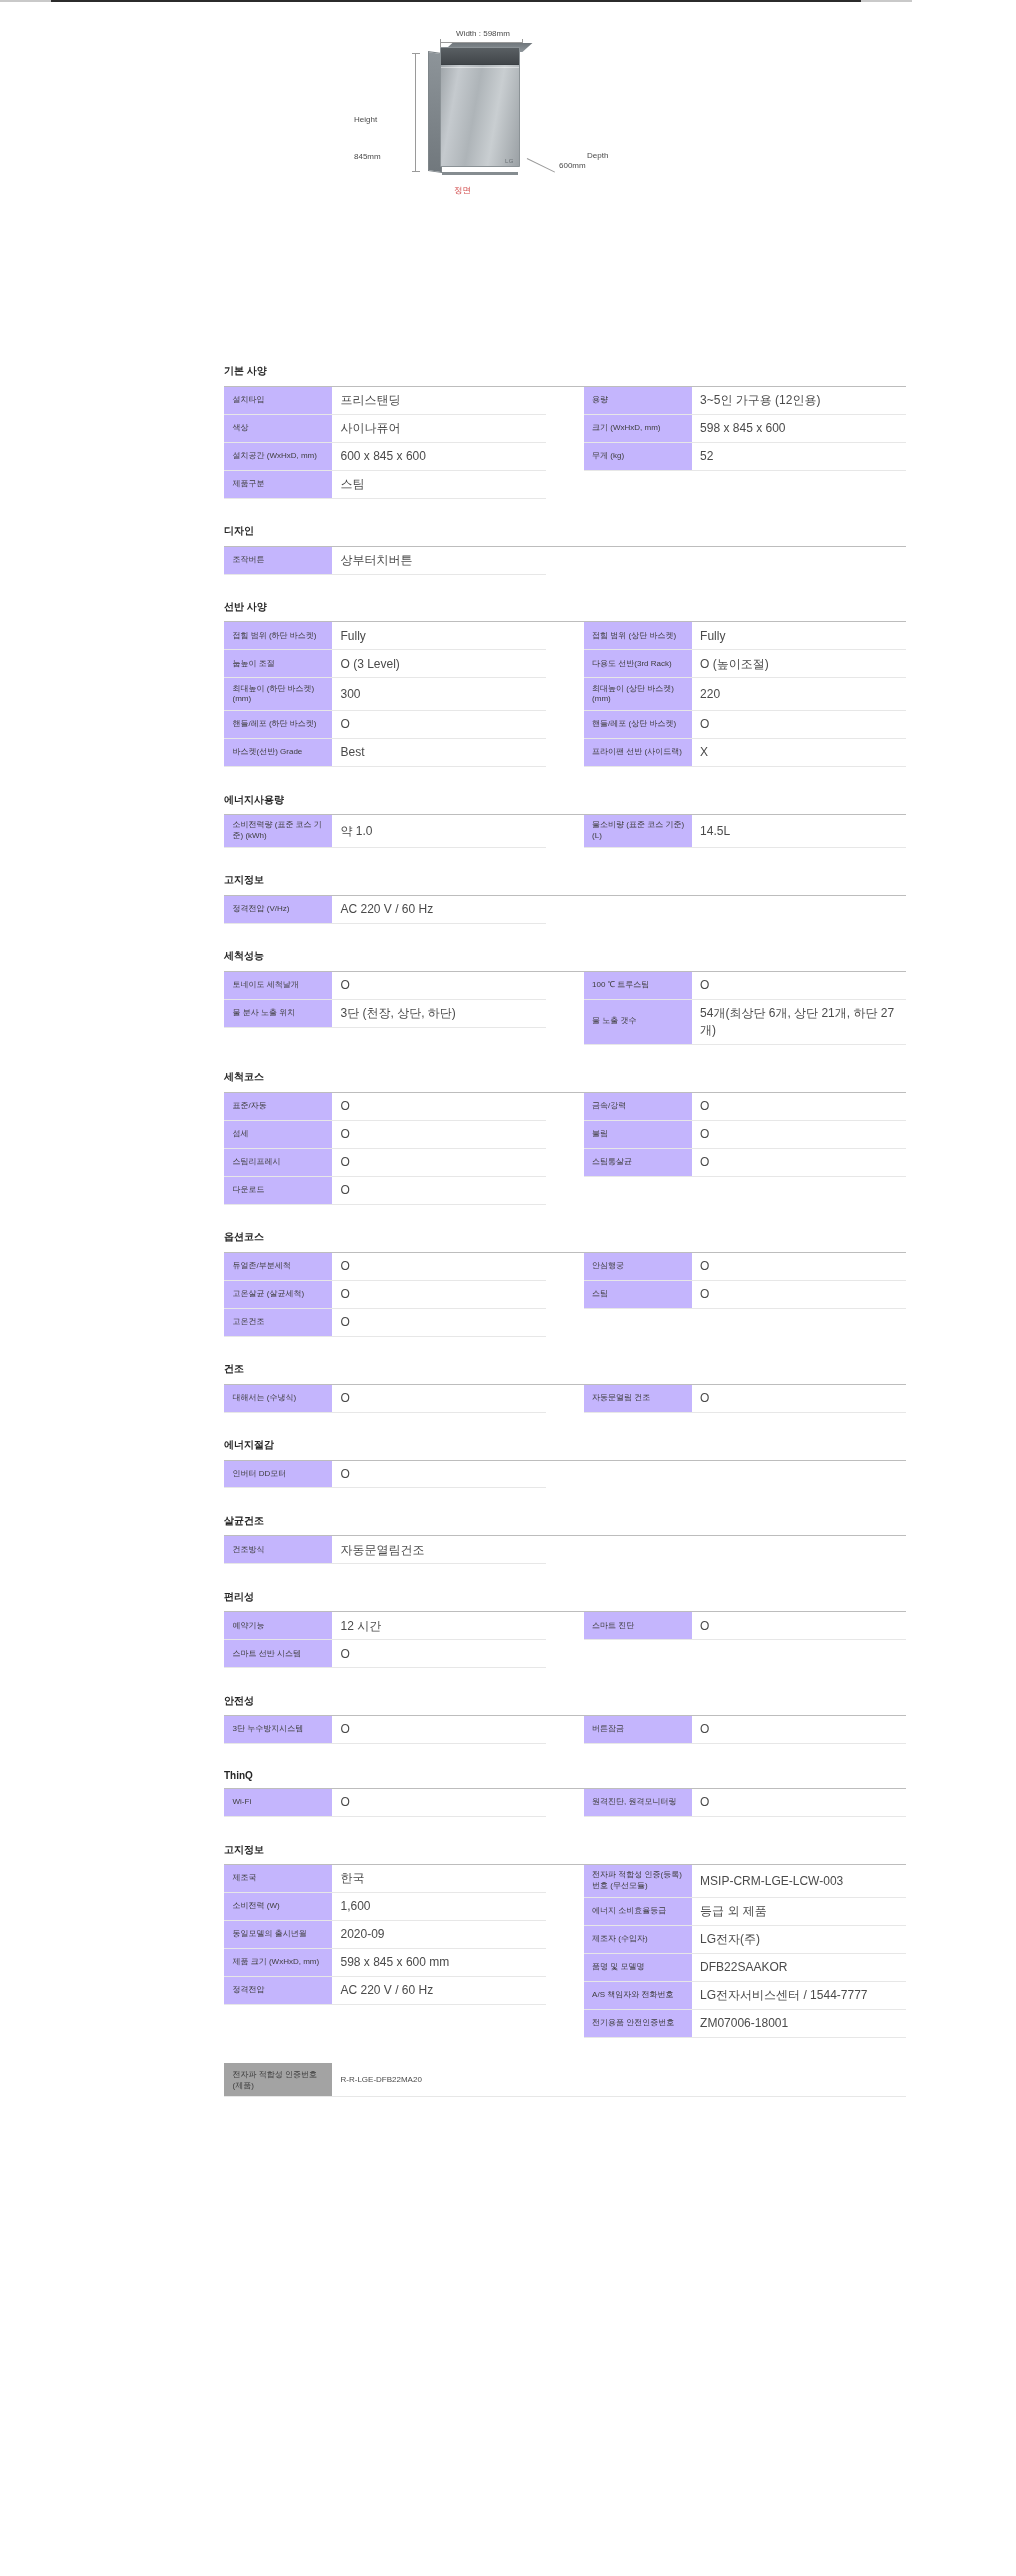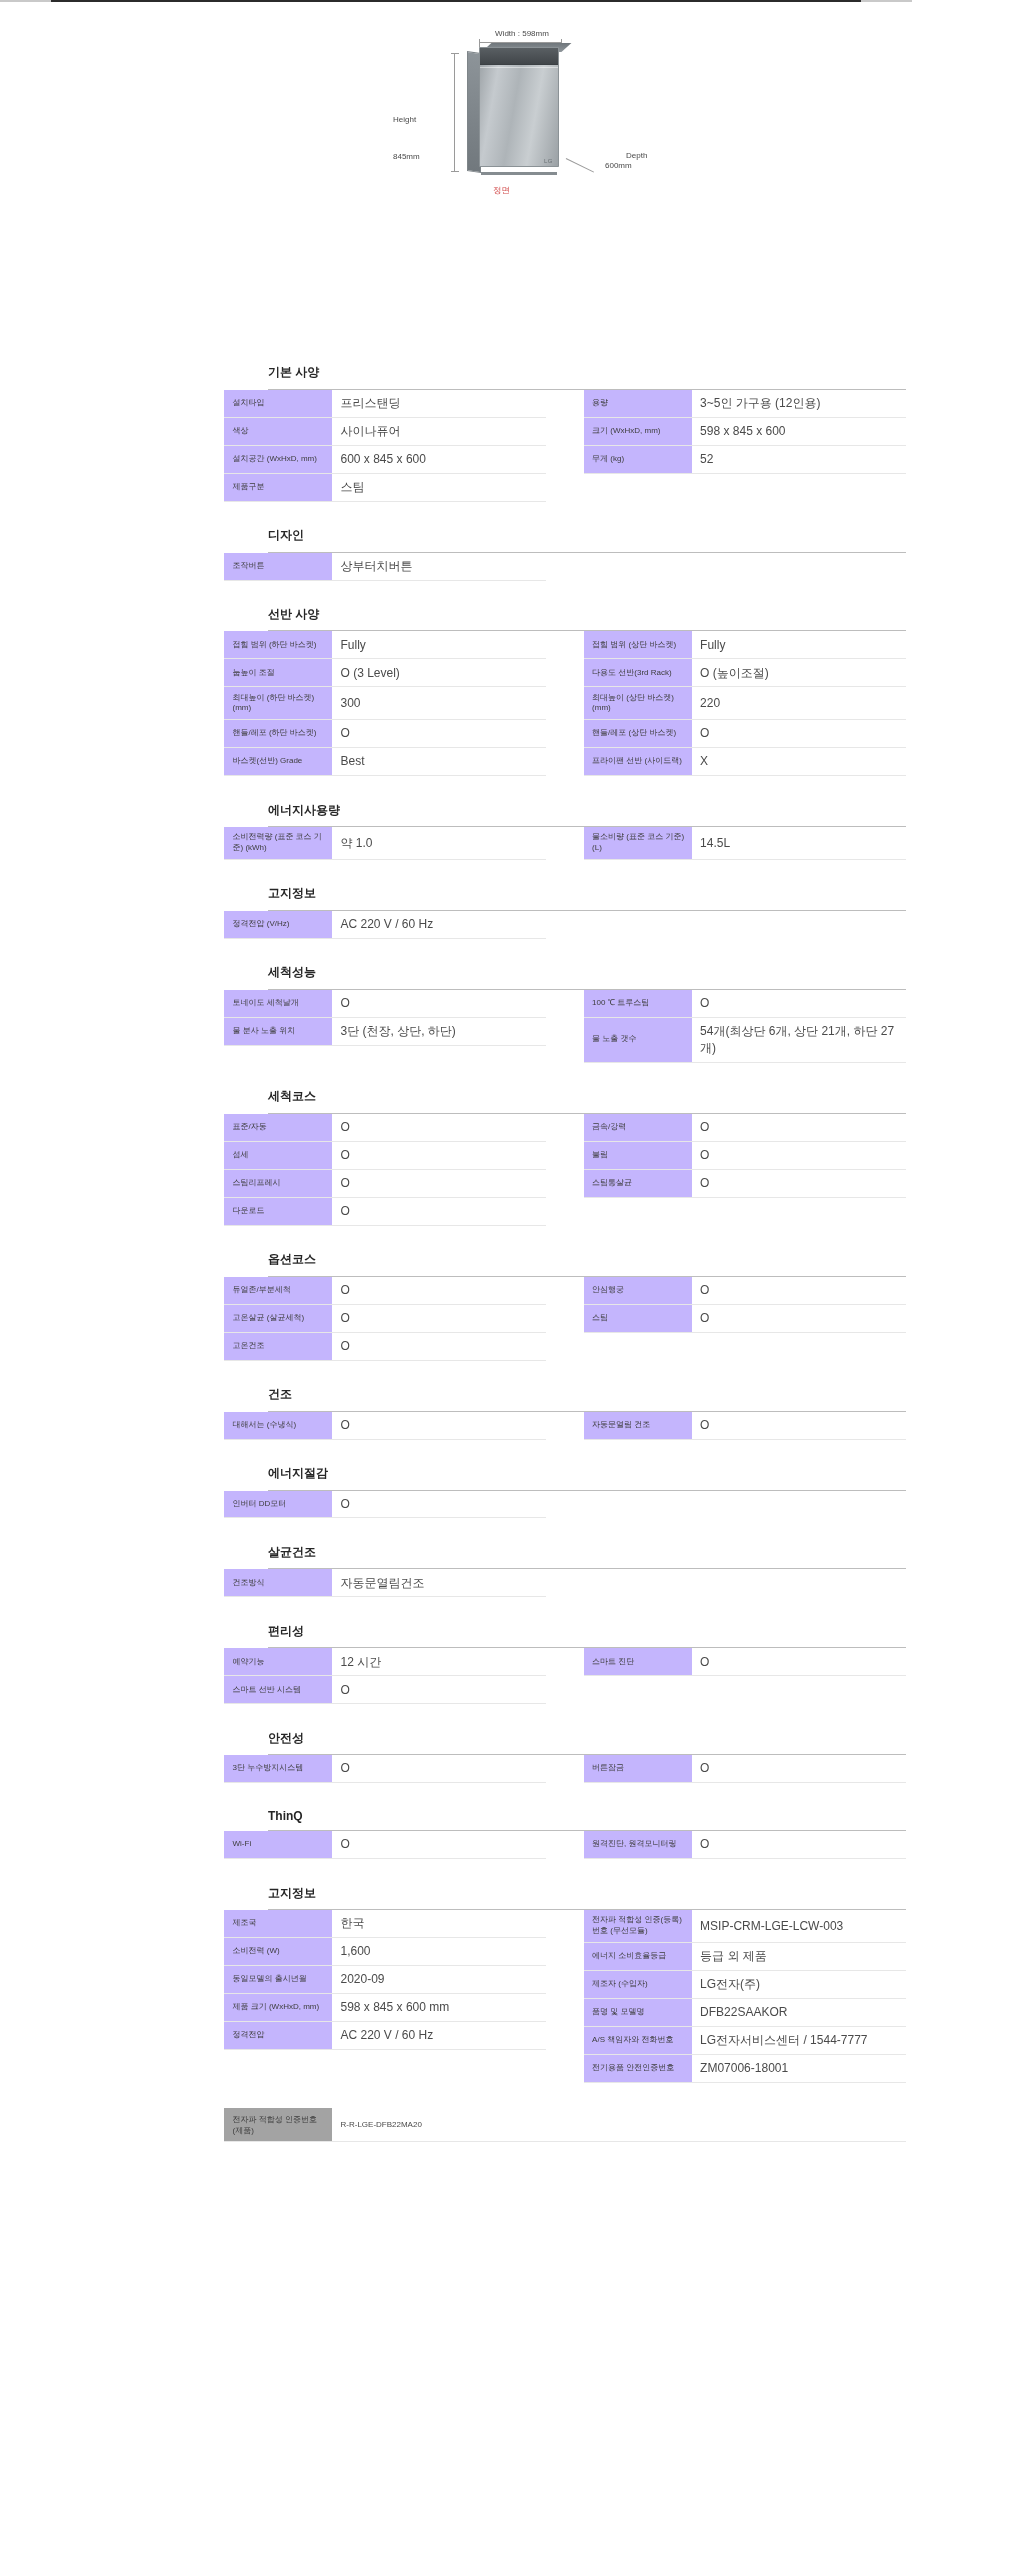--- a/index.html
+++ b/index.html
@@ -6,21 +6,20 @@
   html, body {
     margin: 0; padding: 0;
     background: #ffffff;
     font-family: "Liberation Sans", sans-serif;
   }
   .page {
     width: 912px;
     min-height: 2576px;
     position: relative;
     background: #fff;
-    padding-left: 39px;
   }
   
   .top-rule {
     position: absolute;
     top: 0; left: 51px; right: 51px;
     height: 1.7px;
     background: #2b2b2b;
   }
   .top-rule-left {
     position: absolute;
@@ -121,27 +120,26 @@
 
   
   .specs {
     position: absolute;
     left: 224px;
     top: 364px;
     width: 682px;
   }
   .sec { margin-bottom: 25.4px; }
   .sec-title {
-    font-size: 12px;
+    font-size: 10px;
     color: #262626;
     font-weight: bold;
     padding-bottom: 7.6px;
     border-bottom: 0.8px solid #bdbdbd;
     margin-bottom: 0;
-    margin-left: 44px;
   }
   .grid {
     display: flex;
     flex-wrap: wrap;
   }
   .col {
     width: 50%;
     display: flex;
     flex-direction: column;
   }
@@ -215,21 +213,21 @@
     <div class="dim-label" style="left:439px; top:29px; width:88px;">Width : 598mm</div>
 
     <div class="dim-line" style="left:415px; top:53px; width:0.8px; height:119px;"></div>
     <div class="dim-line" style="left:412px; top:53px; width:7.6px; height:0.8px;"></div>
     <div class="dim-line" style="left:412px; top:171px; width:7.6px; height:0.8px;"></div>
     <div class="dim-label" style="left:354px; top:115px; width:56px; text-align:left;">Height</div>
     <div class="dim-label" style="left:354px; top:116px; width:56px; text-align:left;margin-top:36px;">845mm</div>
 
     <div class="dim-line" style="left:527px; top:158px; width:30.5px; height:0.8px; transform:rotate(26deg); transform-origin:left center;"></div>
     <div class="dim-label" style="left:587px; top:151px; width:47px; text-align:left;">Depth</div>
-    <div class="dim-label" style="left:559px; top:161px; width:47px; text-align:left;margin-left:7px;">600mm</div>
+    <div class="dim-label" style="left:559px; top:161px; width:47px; text-align:left;">600mm</div>
 
     <div class="dishwasher">
       <div class="dw-side"></div>
       <div class="dw-top"></div>
       <div class="dw-body"></div>
       <div class="dw-panel"></div>
       <div class="dw-door-line"></div>
       <div class="dw-logo">LG</div>
       <div class="dw-feet"></div>
     </div>

